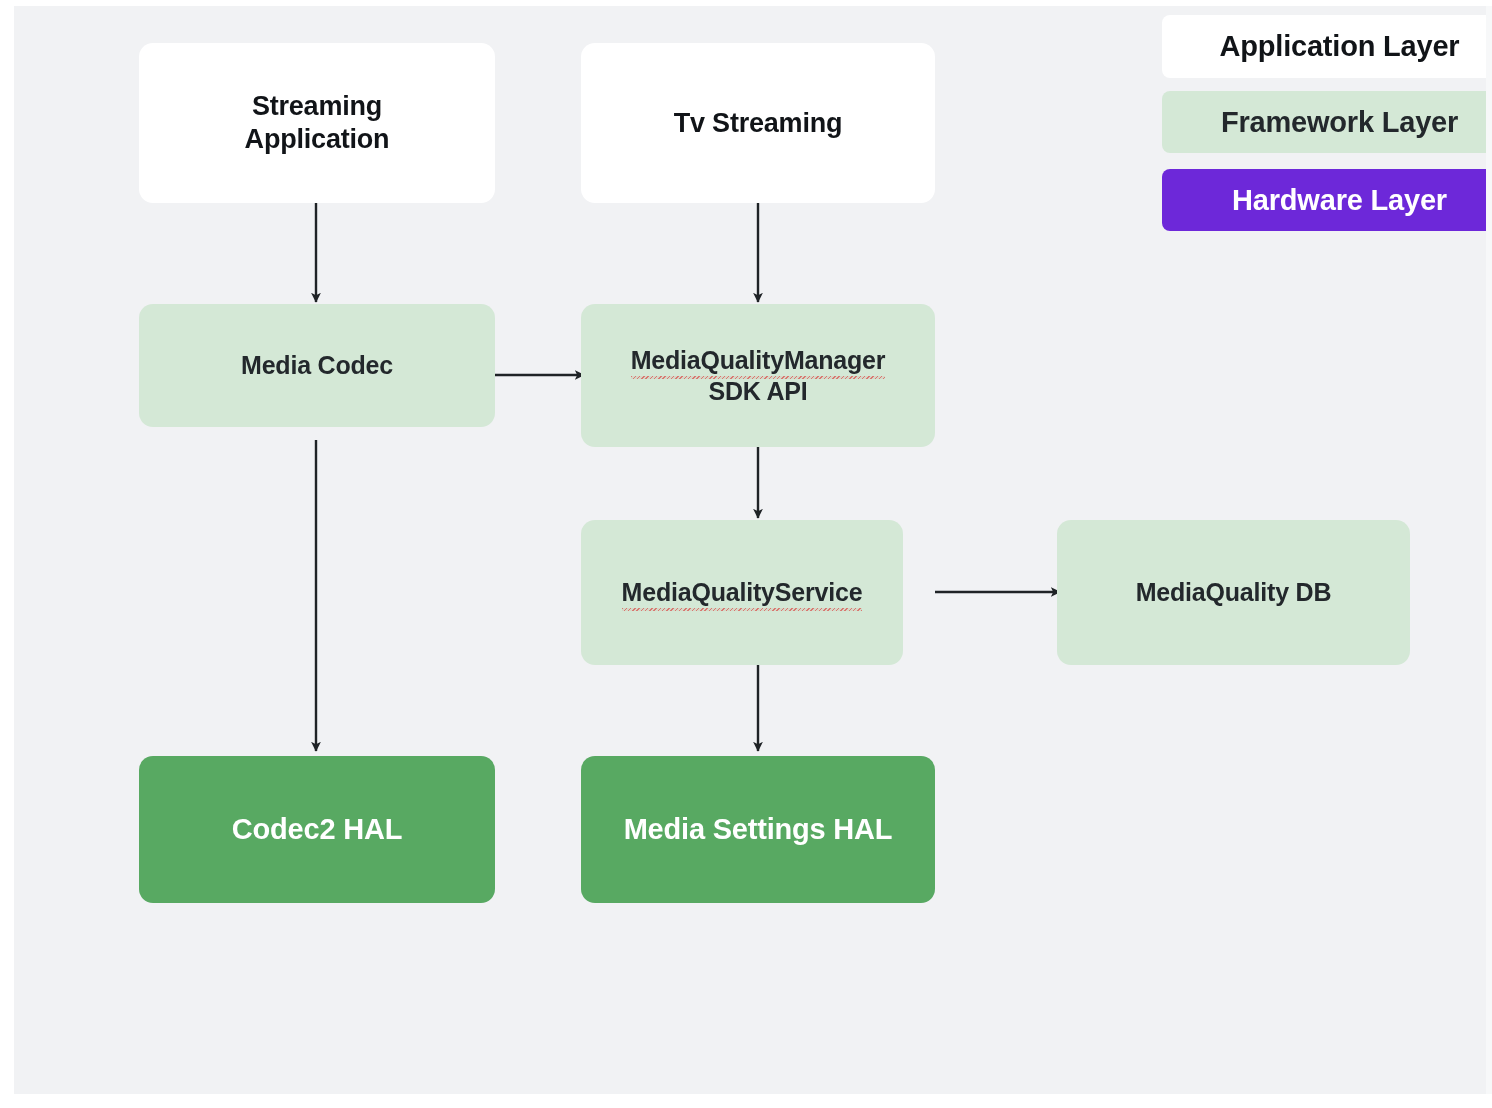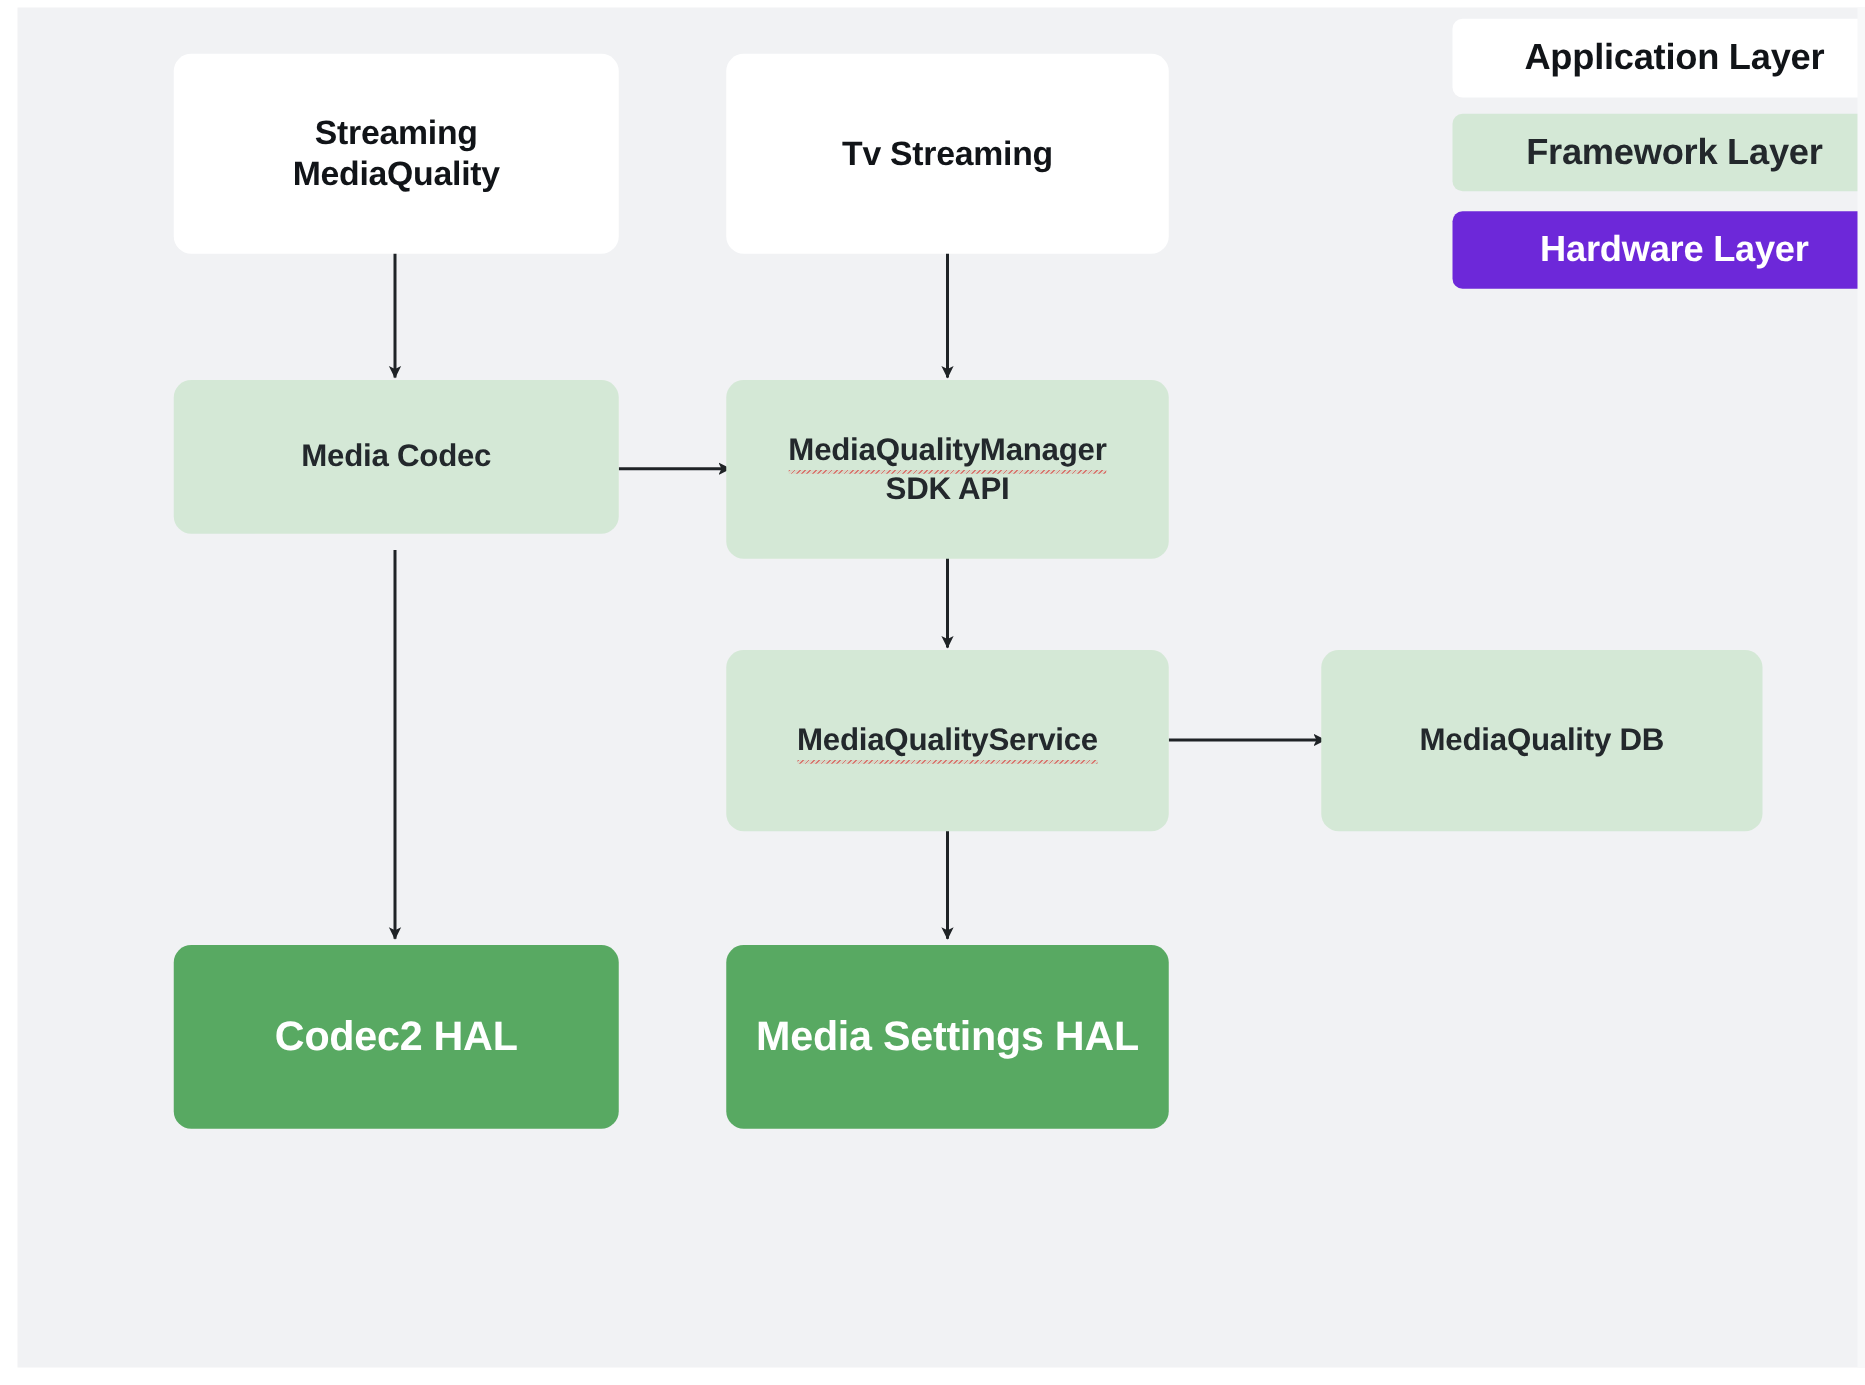--- a/index.html
+++ b/index.html
@@ -67,21 +67,21 @@
   .layer-framework {
     background: #d4e8d6;
     color: #23282c;
     font-weight: bold;
     font-size: 25px;
   }
   .layer-hardware {
     background: #58a962;
     color: #ffffff;
     font-weight: bold;
-    font-size: 33px;
+    font-size: 29px;
   }
 
   
   .misspell {
     display: inline-block;
     position: relative;
   }
   .misspell::after {
     content: "";
     position: absolute;
@@ -149,21 +149,21 @@
     <line x1="744" y1="434" x2="744" y2="512" stroke="#1f2326" stroke-width="2.4" marker-end="url(#ah)"></line>
 
     <line x1="921" y1="586" x2="1046" y2="586" stroke="#1f2326" stroke-width="2.4" marker-end="url(#ah)"></line>
 
     <line x1="744" y1="653" x2="744" y2="745" stroke="#1f2326" stroke-width="2.4" marker-end="url(#ah)"></line>
   </svg>
 
   <div class="node layer-application" style="left:125px; top:37px; width:356px; height:160px;">
     <span class="label">
       <span>Streaming</span><br>
-      <span>MediaQuality</span>
+      <span>Application</span>
     </span>
   </div>
 
   <div class="node layer-application" style="left:567px; top:37px; width:354px; height:160px;">
     <span class="label">
       <span>Tv Streaming</span>
     </span>
   </div>
 
   <div class="node layer-framework" style="left:125px; top:298px; width:356px; height:123px;">
@@ -172,21 +172,21 @@
     </span>
   </div>
 
   <div class="node layer-framework" style="left:567px; top:298px; width:354px; height:143px;">
     <span class="label">
       <span class="misspell">MediaQualityManager</span><br>
       <span>SDK API</span>
     </span>
   </div>
 
-  <div class="node layer-framework" style="left:567px; top:514px; width:354px; height:145px;">
+  <div class="node layer-framework" style="left:567px; top:514px; width:322px; height:145px;">
     <span class="label">
       <span class="misspell">MediaQualityService</span>
     </span>
   </div>
 
   <div class="node layer-framework" style="left:1043px; top:514px; width:353px; height:145px;">
     <span class="label">
       <span>MediaQuality DB</span>
     </span>
   </div>

